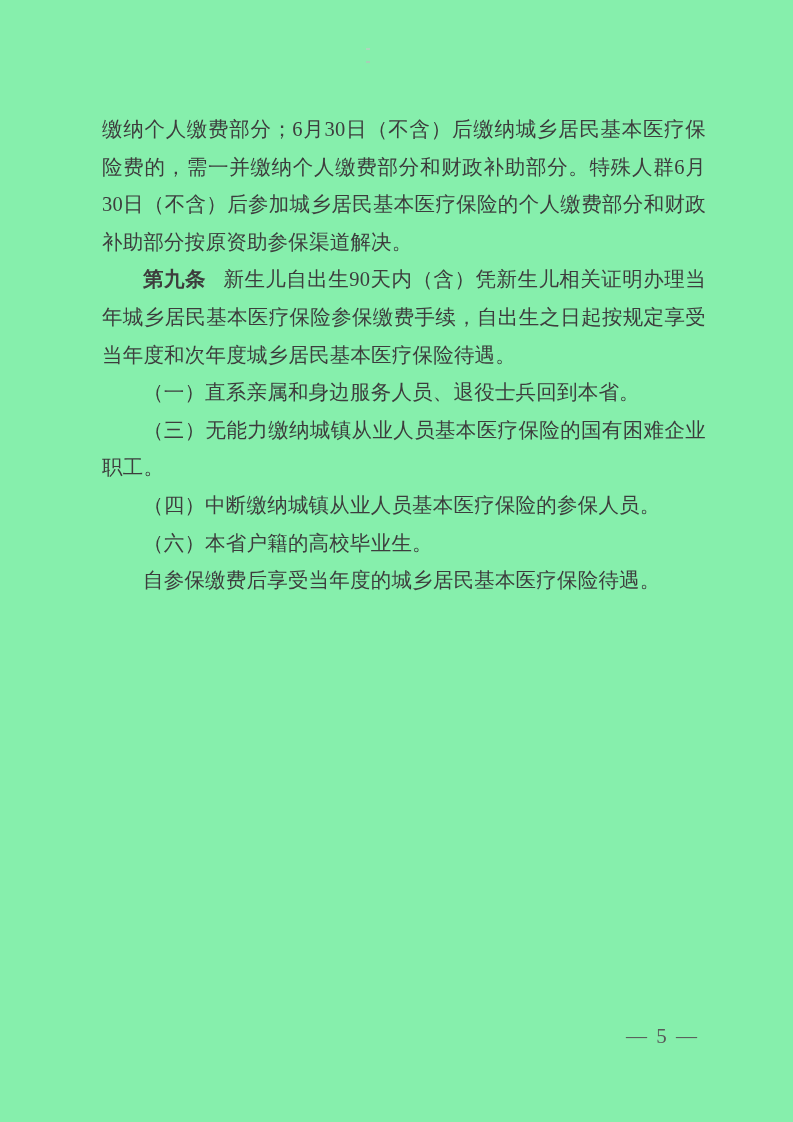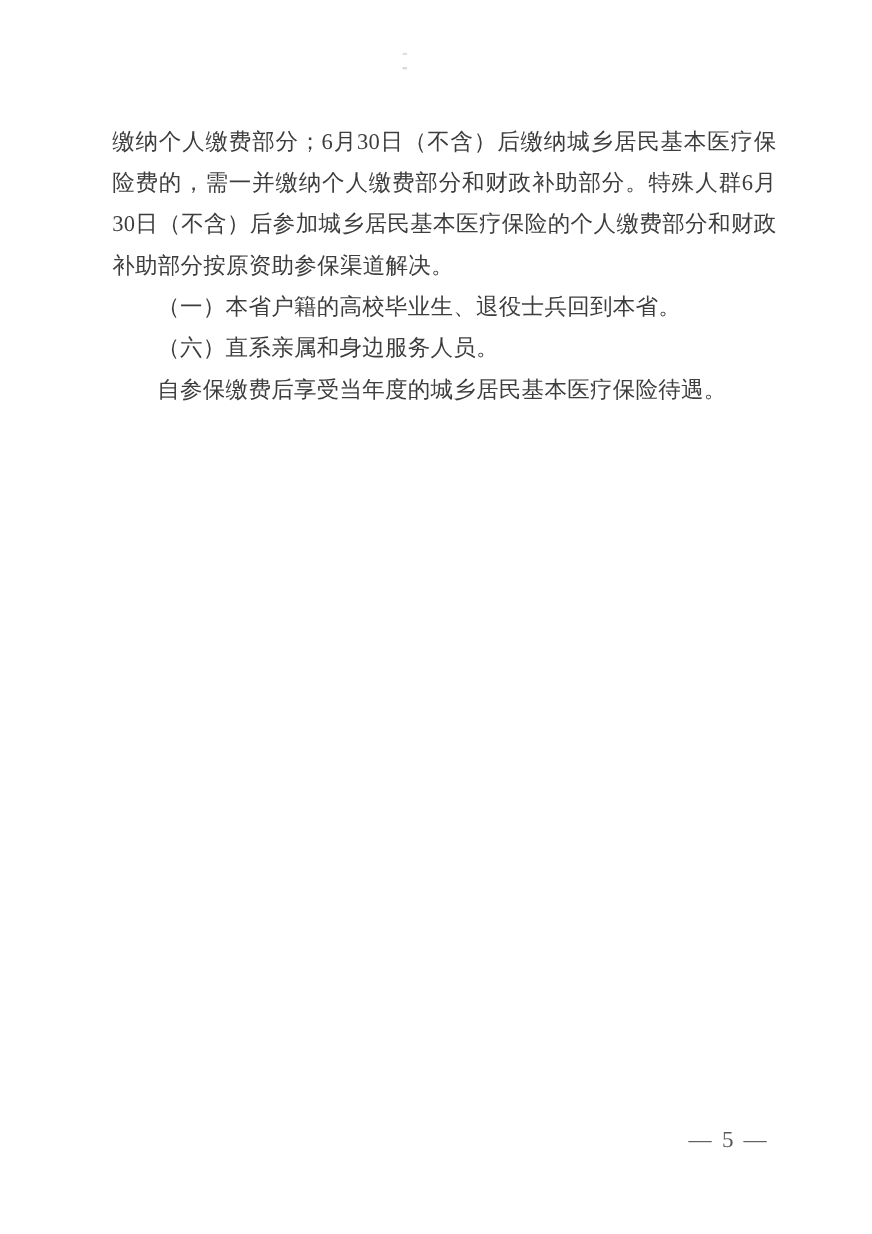--- a/index.html
+++ b/index.html
@@ -4,21 +4,21 @@
 <style>
   html, body {
     margin: 0;
     padding: 0;
     background: #e8e8e8;
   }
   .page {
     position: relative;
     width: 793px;
     height: 1122px;
-    background: #ffffff;
+    background: #86efac;
     overflow: hidden;
     font-family: "Liberation Serif", "DejaVu Serif", serif;
   }
   .body-text {
     position: absolute;
     left: 102px;
     top: 111px;
     width: 604px;
     color: #3d3d3d;
     font-size: 20.5px;
@@ -63,29 +63,32 @@
 <body>
 
 <div class="page">
 
   <div class="scan-artifact"></div>
 
   <div class="body-text">
 
     <p><span>缴纳个人缴费部分；6月30日（不含）后缴纳城乡居民基本医疗保险费的，需一并缴纳个人缴费部分和财政补助部分。特殊人群6月30日（不含）后参加城乡居民基本医疗保险的个人缴费部分和财政补助部分按原资助参保渠道解决。</span></p>
 
+    <p class="indent"><span class="article-lead">第九条</span><span>新生儿自出生90天内（含）凭新生儿相关证明办理当年城乡居民基本医疗保险参保缴费手续，自出生之日起按规定享受当年度和次年度城乡居民基本医疗保险待遇。</span></p>
 
 
-    <p class="indent"><span>（一）本省户籍的高校毕业生、退役士兵回到本省。</span></p>
+    <p class="indent"><span>（一）直系亲属和身边服务人员、退役士兵回到本省。</span></p>
 
 
+    <p class="indent"><span>（三）无能力缴纳城镇从业人员基本医疗保险的国有困难企业职工。</span></p>
+
+    <p class="indent"><span>（四）中断缴纳城镇从业人员基本医疗保险的参保人员。</span></p>
 
 
-
-    <p class="indent"><span>（六）直系亲属和身边服务人员。</span></p>
+    <p class="indent"><span>（六）本省户籍的高校毕业生。</span></p>
 
     <p class="indent"><span>自参保缴费后享受当年度的城乡居民基本医疗保险待遇。</span></p>
 
   </div>
 
   <div class="page-number">— 5 —</div>
 
 </div>
 
 </body></html>

